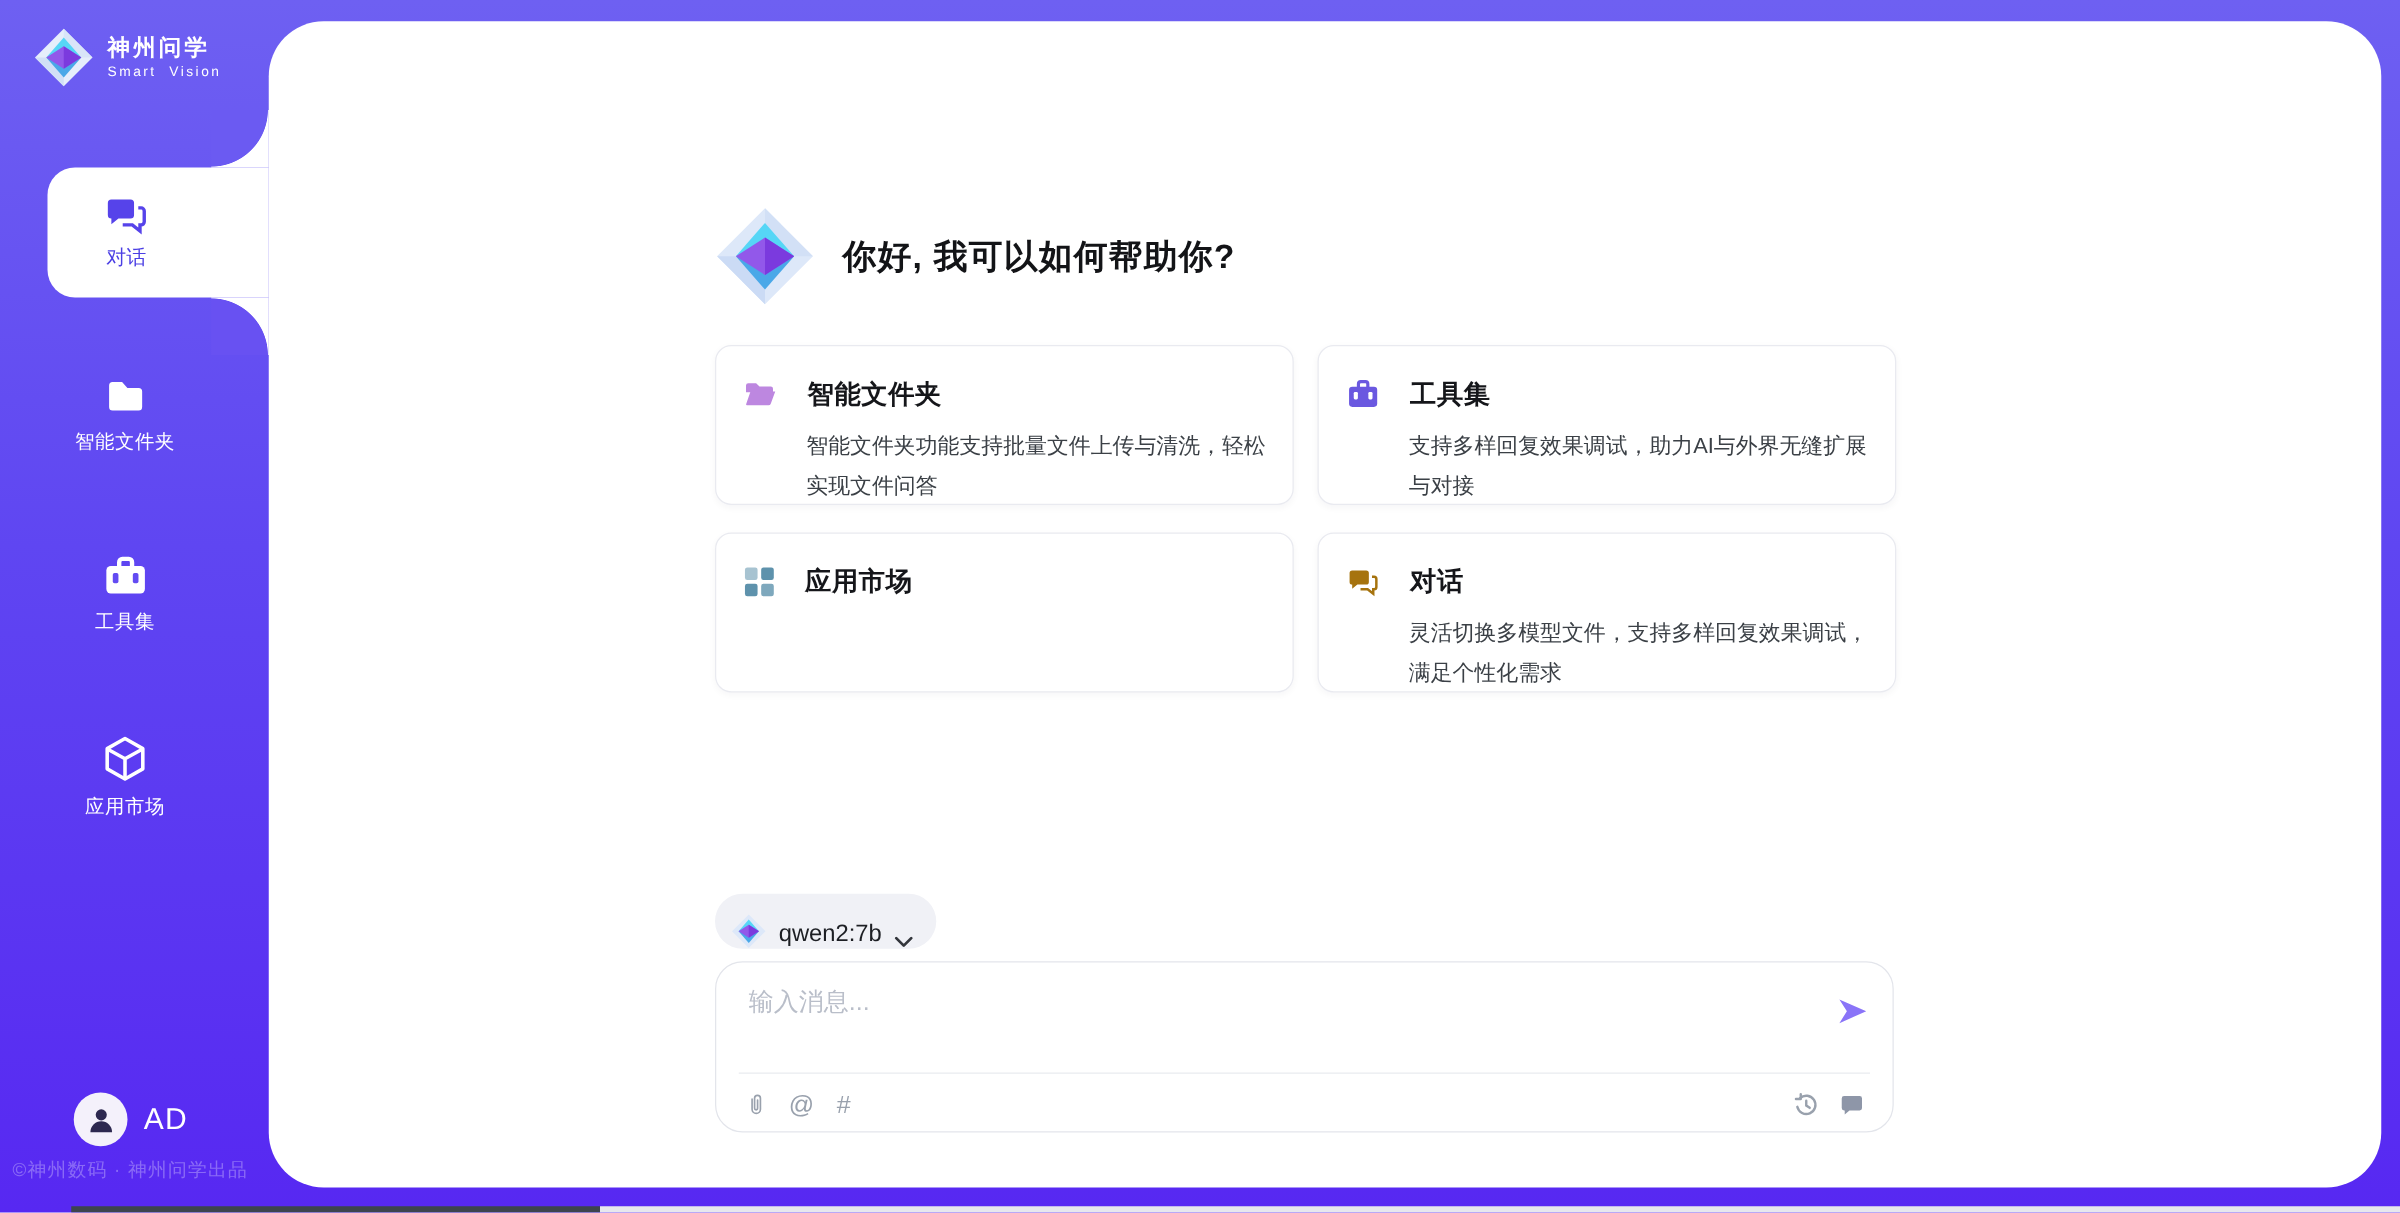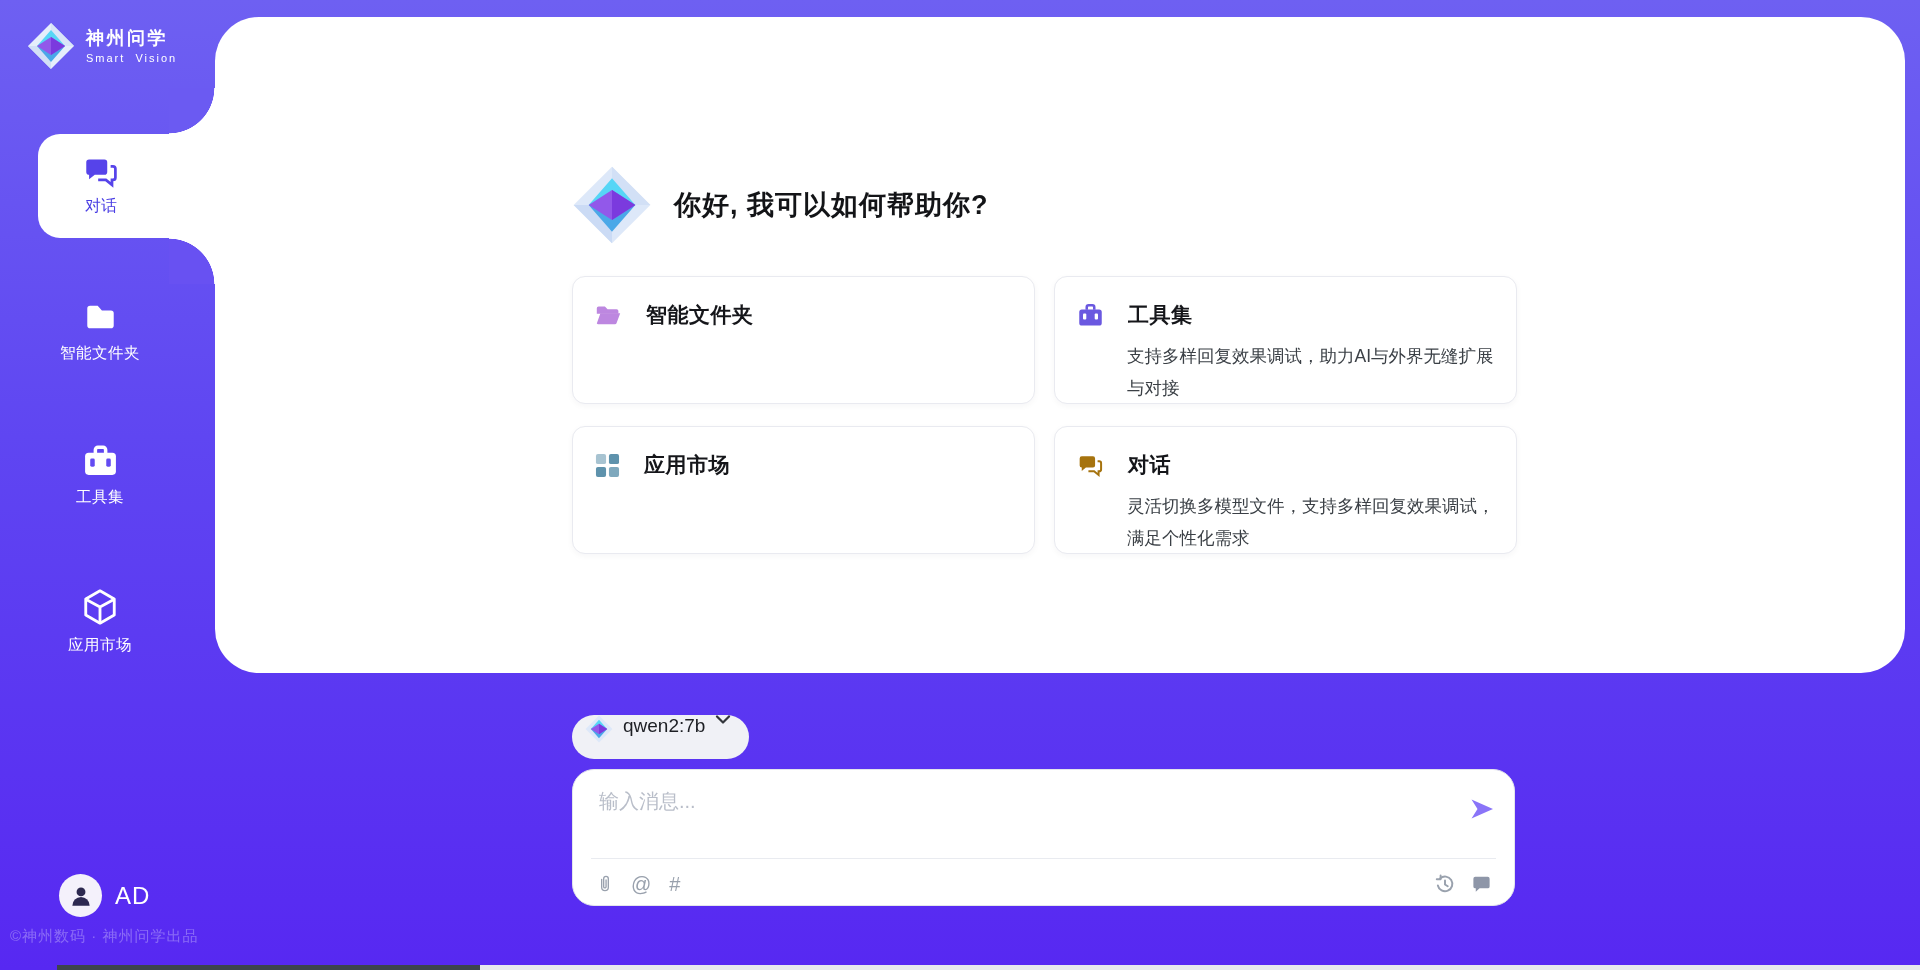--- a/index.html
+++ b/index.html
@@ -4,21 +4,21 @@
 <style>
   html,body{margin:0;padding:0;}
   body{
     width:1920px;height:970px;position:relative;overflow:hidden;
     background:linear-gradient(180deg,#6E60F2 0%,#5F46F2 45%,#5728F2 100%);
     font-family:"Liberation Sans","DejaVu Sans",sans-serif;
     -webkit-font-smoothing:antialiased;
   }
   
   .panel{
-    position:absolute;left:215px;top:17px;width:1690px;height:656px;
+    position:absolute;left:215px;top:17px;width:1690px;height:933px;
     background:#ffffff;border-radius:44px;z-index:1;
   }
   
   .strip-dark{position:absolute;left:57px;bottom:0;width:423px;height:5px;background:#3d444e;z-index:3;}
   .strip-light{position:absolute;left:480px;bottom:0;right:0;height:5px;background:#e7e8ed;z-index:3;}
 
   
   .sidebar{position:absolute;left:0;top:0;width:220px;height:970px;z-index:2;}
   .logo{position:absolute;left:27px;top:22px;display:flex;align-items:center;gap:11px;}
   .logo-text .cn{color:#fff;font-size:18px;font-weight:700;letter-spacing:2.5px;line-height:22px;}
@@ -59,21 +59,21 @@
     border:1px solid #e9eaf0;border-radius:13px;box-shadow:0 2px 6px rgba(25,28,60,0.04);
     padding:24px 20px 0 22px;cursor:pointer;
   }
   .card-head{display:flex;align-items:center;gap:24px;}
   .card-head svg{flex:none;}
   .card-title{font-size:21px;font-weight:700;color:#15161a;letter-spacing:0.5px;}
   .card-desc{margin:11px 0 0 50px;font-size:17.5px;line-height:32px;color:#3b4046;}
 
   .model-pill{
     position:absolute;left:0;top:698px;height:44px;border-radius:22px;background:#f0f1f6;
-    display:inline-flex;align-items:flex-start;gap:10px;padding:0 18px 0 13px;cursor:pointer;
+    display:inline-flex;align-items:flex-end;gap:10px;padding:0 18px 0 13px;cursor:pointer;
   }
   .model-pill .name{font-size:19px;color:#1d1f24;}
 
   .composer{
     position:absolute;left:0;top:752px;width:943px;height:137px;box-sizing:border-box;
     border:1.5px solid #e3e5eb;border-radius:22px;background:#fff;
   }
   .composer textarea{
     position:absolute;left:24px;top:16px;width:840px;height:62px;border:none;outline:none;resize:none;
     font-family:"Liberation Sans","DejaVu Sans",sans-serif;font-size:20px;color:#32353b;background:transparent;
@@ -108,20 +108,21 @@
     <div class="cards">
 
       <div class="card">
         <div class="card-head">
           <svg width="27" height="23" viewBox="0 0 30 24">
             <path d="M2 4a2 2 0 0 1 2-2h7l3 3h10a2 2 0 0 1 2 2v3H2Z" fill="#bd87e0"></path>
             <path d="M2 21 6 9.5h22l-4 10.8a2 2 0 0 1-1.9 1.4H4a2 2 0 0 1-2-0.7Z" fill="#bd87e0"></path>
           </svg>
           <span class="card-title">智能文件夹</span>
         </div>
+        <div class="card-desc">智能文件夹功能支持批量文件上传与清洗，轻松实现文件问答</div>
       </div>
 
       <div class="card">
         <div class="card-head">
           <svg width="27" height="26" viewBox="0 0 36 34">
             <path d="M13 10V6.5A2.5 2.5 0 0 1 15.5 4h5A2.5 2.5 0 0 1 23 6.5V10" stroke="#6a58e0" stroke-width="3.4" fill="none"></path>
             <rect x="3" y="9.5" width="30" height="21.5" rx="3.5" fill="#6a58e0"></rect>
             <rect x="8" y="15" width="4.4" height="8" rx="1.4" fill="#ffffff"></rect>
             <rect x="23.6" y="15" width="4.4" height="8" rx="1.4" fill="#ffffff"></rect>
           </svg>

